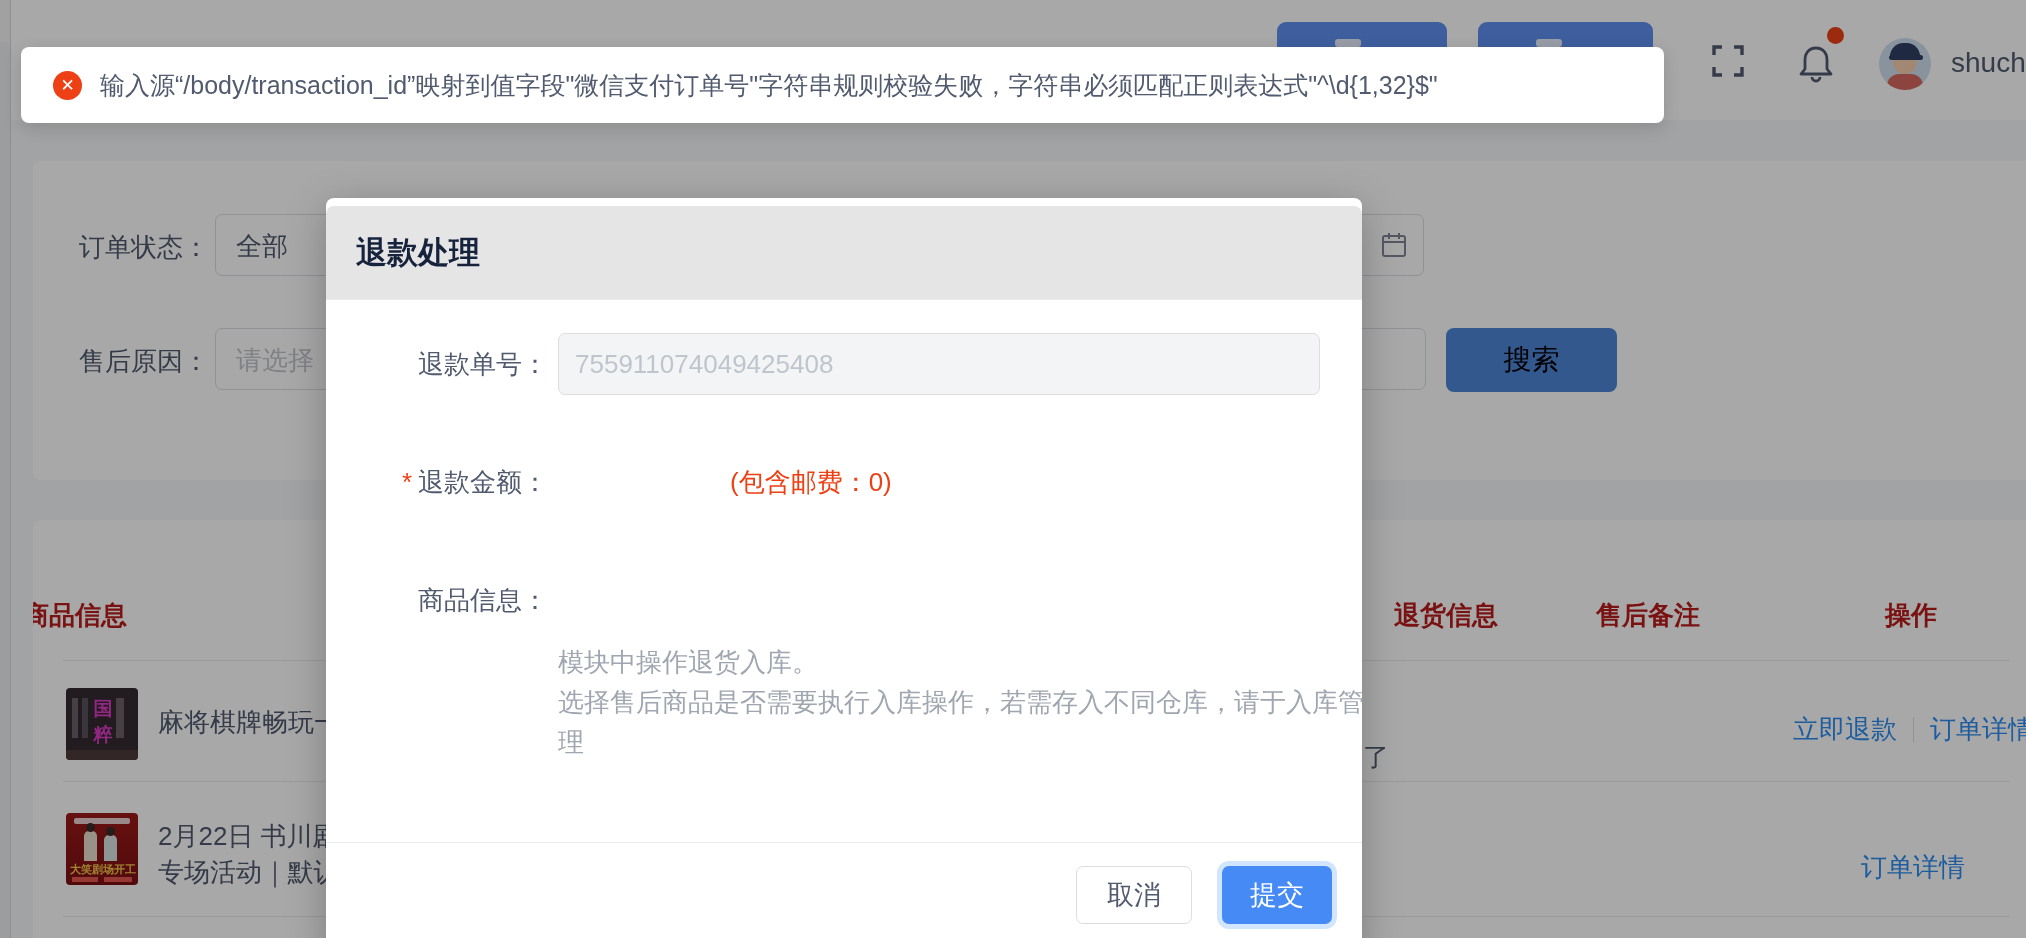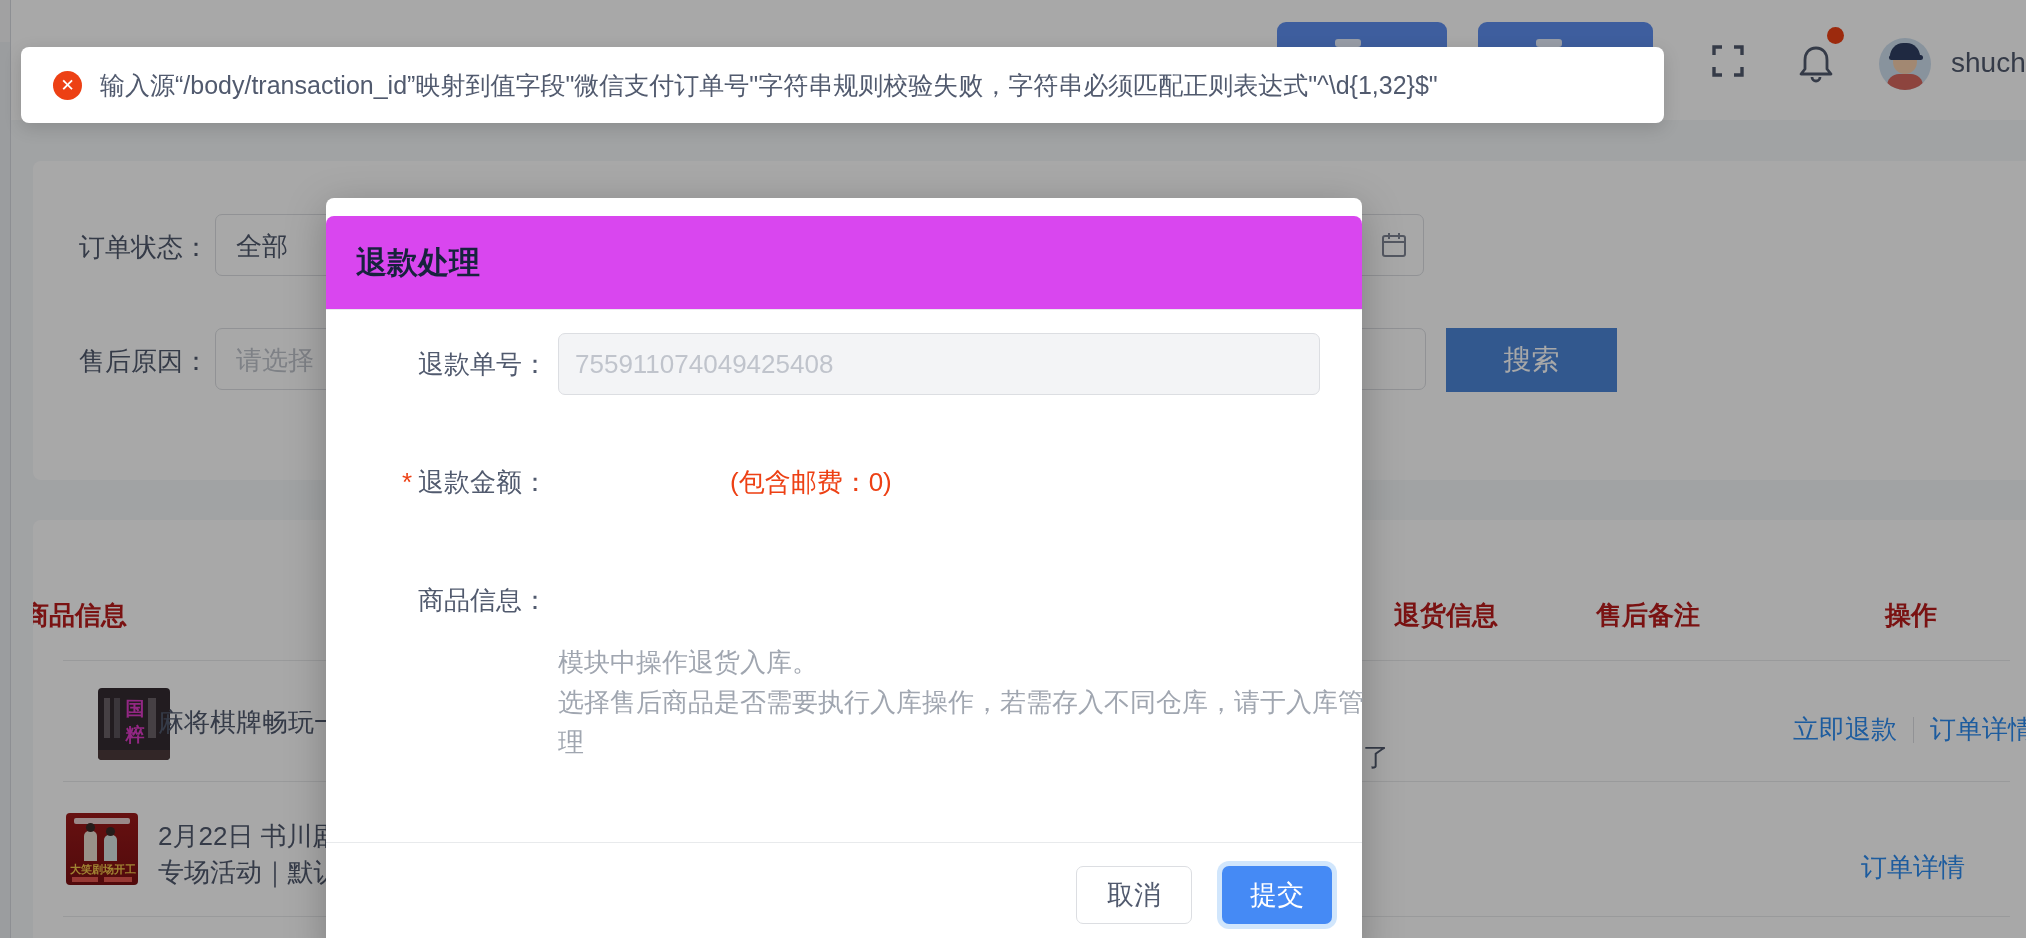--- a/index.html
+++ b/index.html
@@ -26,21 +26,21 @@
   .avatar .brim{position:absolute;left:10px;top:17px;width:34px;height:5px;border-radius:3px;background:#2f3f63;}
   .avatar .shirt{position:absolute;left:8px;top:36px;width:36px;height:20px;border-radius:12px 12px 0 0;background:#d6685f;}
   .username{position:absolute;left:1940px;top:46px;width:86px;height:34px;line-height:34px;font-size:28px;color:#515a6e;overflow:hidden;white-space:nowrap;}
 
   .filter-card{position:absolute;left:33px;top:161px;width:1993px;height:319px;background:#ffffff;border-radius:8px 0 0 8px;z-index:1;}
   .f-label{position:absolute;width:140px;text-align:right;height:32px;line-height:32px;color:#515a6e;}
   .sel-box{position:absolute;height:62px;background:#fff;border:1px solid #dcdee2;border-radius:7px;line-height:62px;padding-left:20px;box-sizing:border-box;}
   .sel-box.ph{color:#c0c4cc;}
   .date-input{position:absolute;height:62px;background:#fff;border:1px solid #dcdee2;border-radius:7px;box-sizing:border-box;}
   .cal-icon{position:absolute;right:16px;top:17px;width:26px;height:26px;}
-  .search-btn{position:absolute;left:1413px;top:167px;width:171px;height:64px;border-radius:0;background:#4c86d8;color:#ffffff;font-size:28px;text-align:center;line-height:64px;}
+  .search-btn{position:absolute;left:1413px;top:167px;width:171px;height:64px;border-radius:8px;background:#4c86d8;color:#000000;font-size:28px;text-align:center;line-height:64px;}
 
   .table-card{position:absolute;left:33px;top:520px;width:1993px;height:428px;background:#ffffff;border-radius:8px 0 0 0;overflow:hidden;z-index:1;}
   .th{position:absolute;top:80px;height:30px;line-height:30px;font-weight:600;color:#b91c1c;white-space:nowrap;}
   .tdivider{position:absolute;left:30px;right:16px;height:1px;background:#e8eaec;}
   .thumb{position:absolute;left:33px;width:72px;height:72px;border-radius:4px;overflow:hidden;}
   .prod-name{position:absolute;left:125px;height:32px;line-height:32px;color:#515a6e;white-space:nowrap;}
   .links{position:absolute;display:flex;align-items:center;gap:16px;white-space:nowrap;}
   .link{color:#2d8cf0;}
   .vsep{width:1px;height:26px;background:#dcdee2;}
   .frag{position:absolute;color:#515a6e;}
@@ -57,21 +57,21 @@
   .t2 .fig2{position:absolute;left:38px;top:22px;width:13px;height:26px;border-radius:5px 5px 0 0;background:#d8e4e2;}
   .t2 .fig2 .head{position:absolute;left:2px;top:-8px;width:9px;height:9px;border-radius:50%;background:#3a2b28;}
   .t2 .gold{position:absolute;left:4px;bottom:10px;width:64px;height:12px;color:#f3c84c;font-size:11px;font-weight:bold;line-height:12px;text-align:center;white-space:nowrap;}
   .t2 .strips{position:absolute;left:6px;bottom:3px;width:60px;height:5px;background:linear-gradient(90deg,#e4574f 0 26px,transparent 26px 32px,#e4574f 32px);}
 
   
   .mask{position:absolute;left:0;top:0;width:2026px;height:938px;background:rgba(0,0,0,0.34);z-index:50;}
 
   
   .modal{position:absolute;left:326px;top:198px;width:1036px;height:760px;background:#ffffff;border-radius:8px;box-shadow:0 10px 40px rgba(0,0,0,.25);z-index:60;}
-  .m-header{position:absolute;left:0;top:18px;width:100%;height:94px;background:#d946ef;border-radius:8px 8px 0 0;border-bottom:1px solid #e8eaec;box-sizing:border-box;}
+  .m-header{position:absolute;left:0;top:8px;width:100%;height:94px;background:#e5e5e5;border-radius:8px 8px 0 0;border-bottom:1px solid #e8eaec;box-sizing:border-box;}
   .m-title{position:absolute;left:30px;top:0;height:94px;line-height:94px;font-size:31px;font-weight:bold;color:#17233d;}
   .m-label{position:absolute;left:0;width:222px;text-align:right;height:32px;line-height:32px;color:#515a6e;}
   .req{color:#ed4014;margin-right:6px;}
   .m-input{position:absolute;height:62px;border:1px solid #dcdee2;border-radius:7px;box-sizing:border-box;font-size:26px;color:#515a6e;padding:0 16px;background:#fff;font-family:inherit;outline:none;}
   .m-input.disabled{background:#f3f4f6;color:#c0c4cc;}
   .m-note{position:absolute;color:#ed4014;height:32px;line-height:32px;white-space:nowrap;}
   .radio-row{position:absolute;left:232px;top:386px;display:flex;align-items:center;gap:32px;}
   .radio-opt{display:flex;align-items:center;gap:10px;white-space:nowrap;color:#515a6e;}
   .radio{width:30px;height:30px;border-radius:50%;box-sizing:border-box;border:2px solid #dcdee2;background:#fff;position:relative;}
   .radio.checked{border:3px solid #2d8cf0;}
@@ -152,21 +152,21 @@
   <div class="search-btn">搜索</div>
 </div>
 
 <div class="table-card">
   <div class="th" style="left:-10px;">商品信息</div>
   <div class="th" style="left:1361px;">退货信息</div>
   <div class="th" style="left:1563px;">售后备注</div>
   <div class="th" style="left:1852px;">操作</div>
   <div class="tdivider" style="top:140px;"></div>
 
-  <div class="thumb t1" style="top:168px;margin-left:32px;">
+  <div class="thumb t1" style="top:168px;">
     <div class="blocks"></div>
     <div class="guocui">国粹</div>
     <div class="floor"></div>
   </div>
   <div class="prod-name" style="top:186px;">麻将棋牌畅玩一</div>
   <div class="frag" style="left:1330px;top:220px;">了</div>
   <div class="links" style="left:1760px;top:192px;">
     <span class="link">立即退款</span>
     <span class="vsep"></span>
     <span class="link">订单详情</span>

